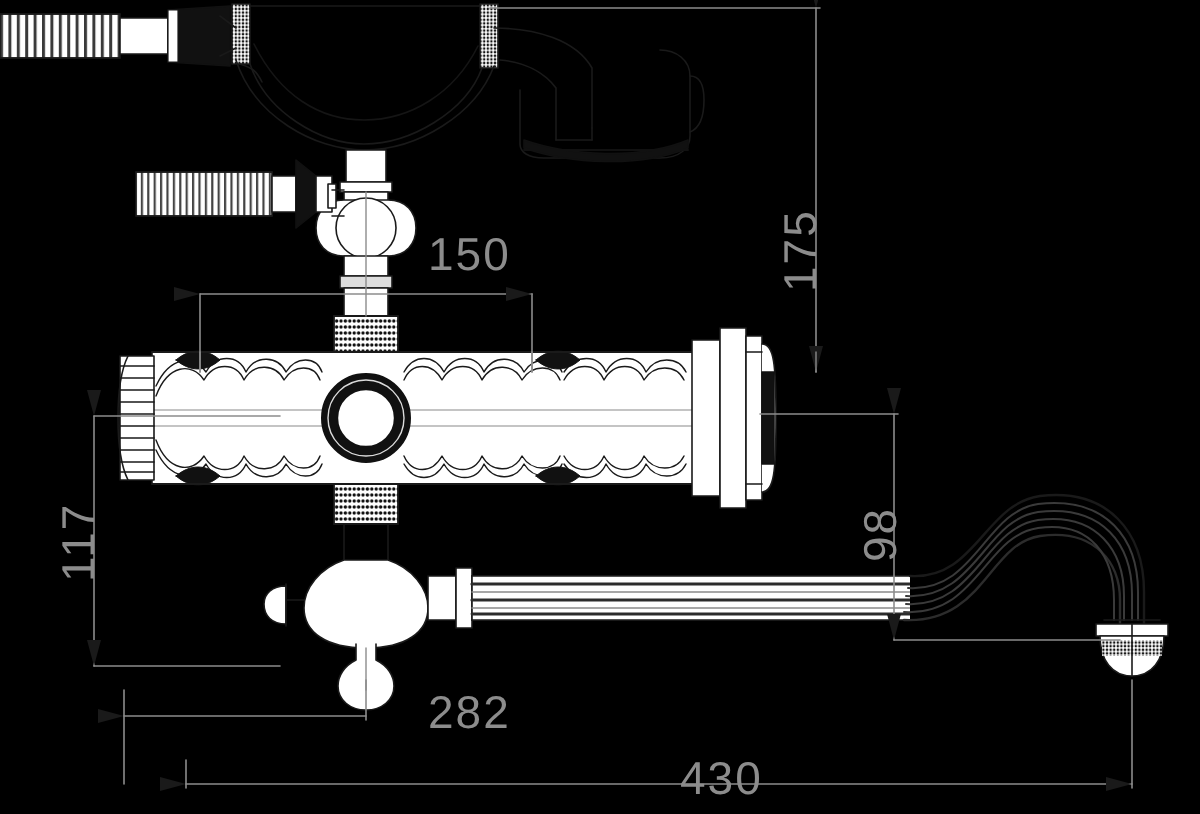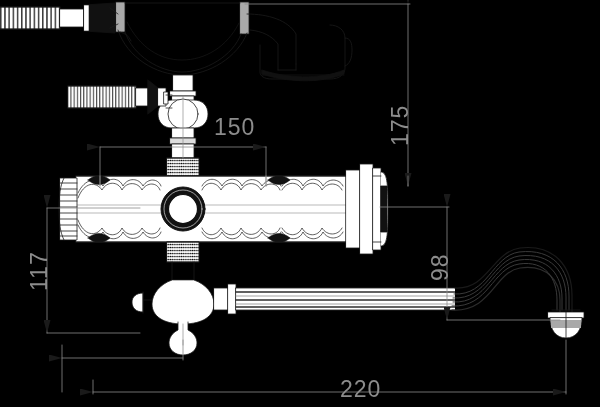--- a/index.html
+++ b/index.html
@@ -289,16 +289,17 @@
   </svg>
 
   <div class="dimtext" style="left:214px;top:114px;">150</div>
 
   <div class="dimtext rot90" style="left:387px;top:146px;">175</div>
 
   <div class="dimtext rot90" style="left:26px;top:291px;">117</div>
 
   <div class="dimtext rot90" style="left:427px;top:281px;">98</div>
 
-
-  <div class="dimtext" style="left:340px;top:376px;">220</div>
+  <div class="dimtext" style="left:214px;top:343px;">282</div>
+
+  <div class="dimtext" style="left:340px;top:376px;">430</div>
 
 </div>
 
 </body></html>

